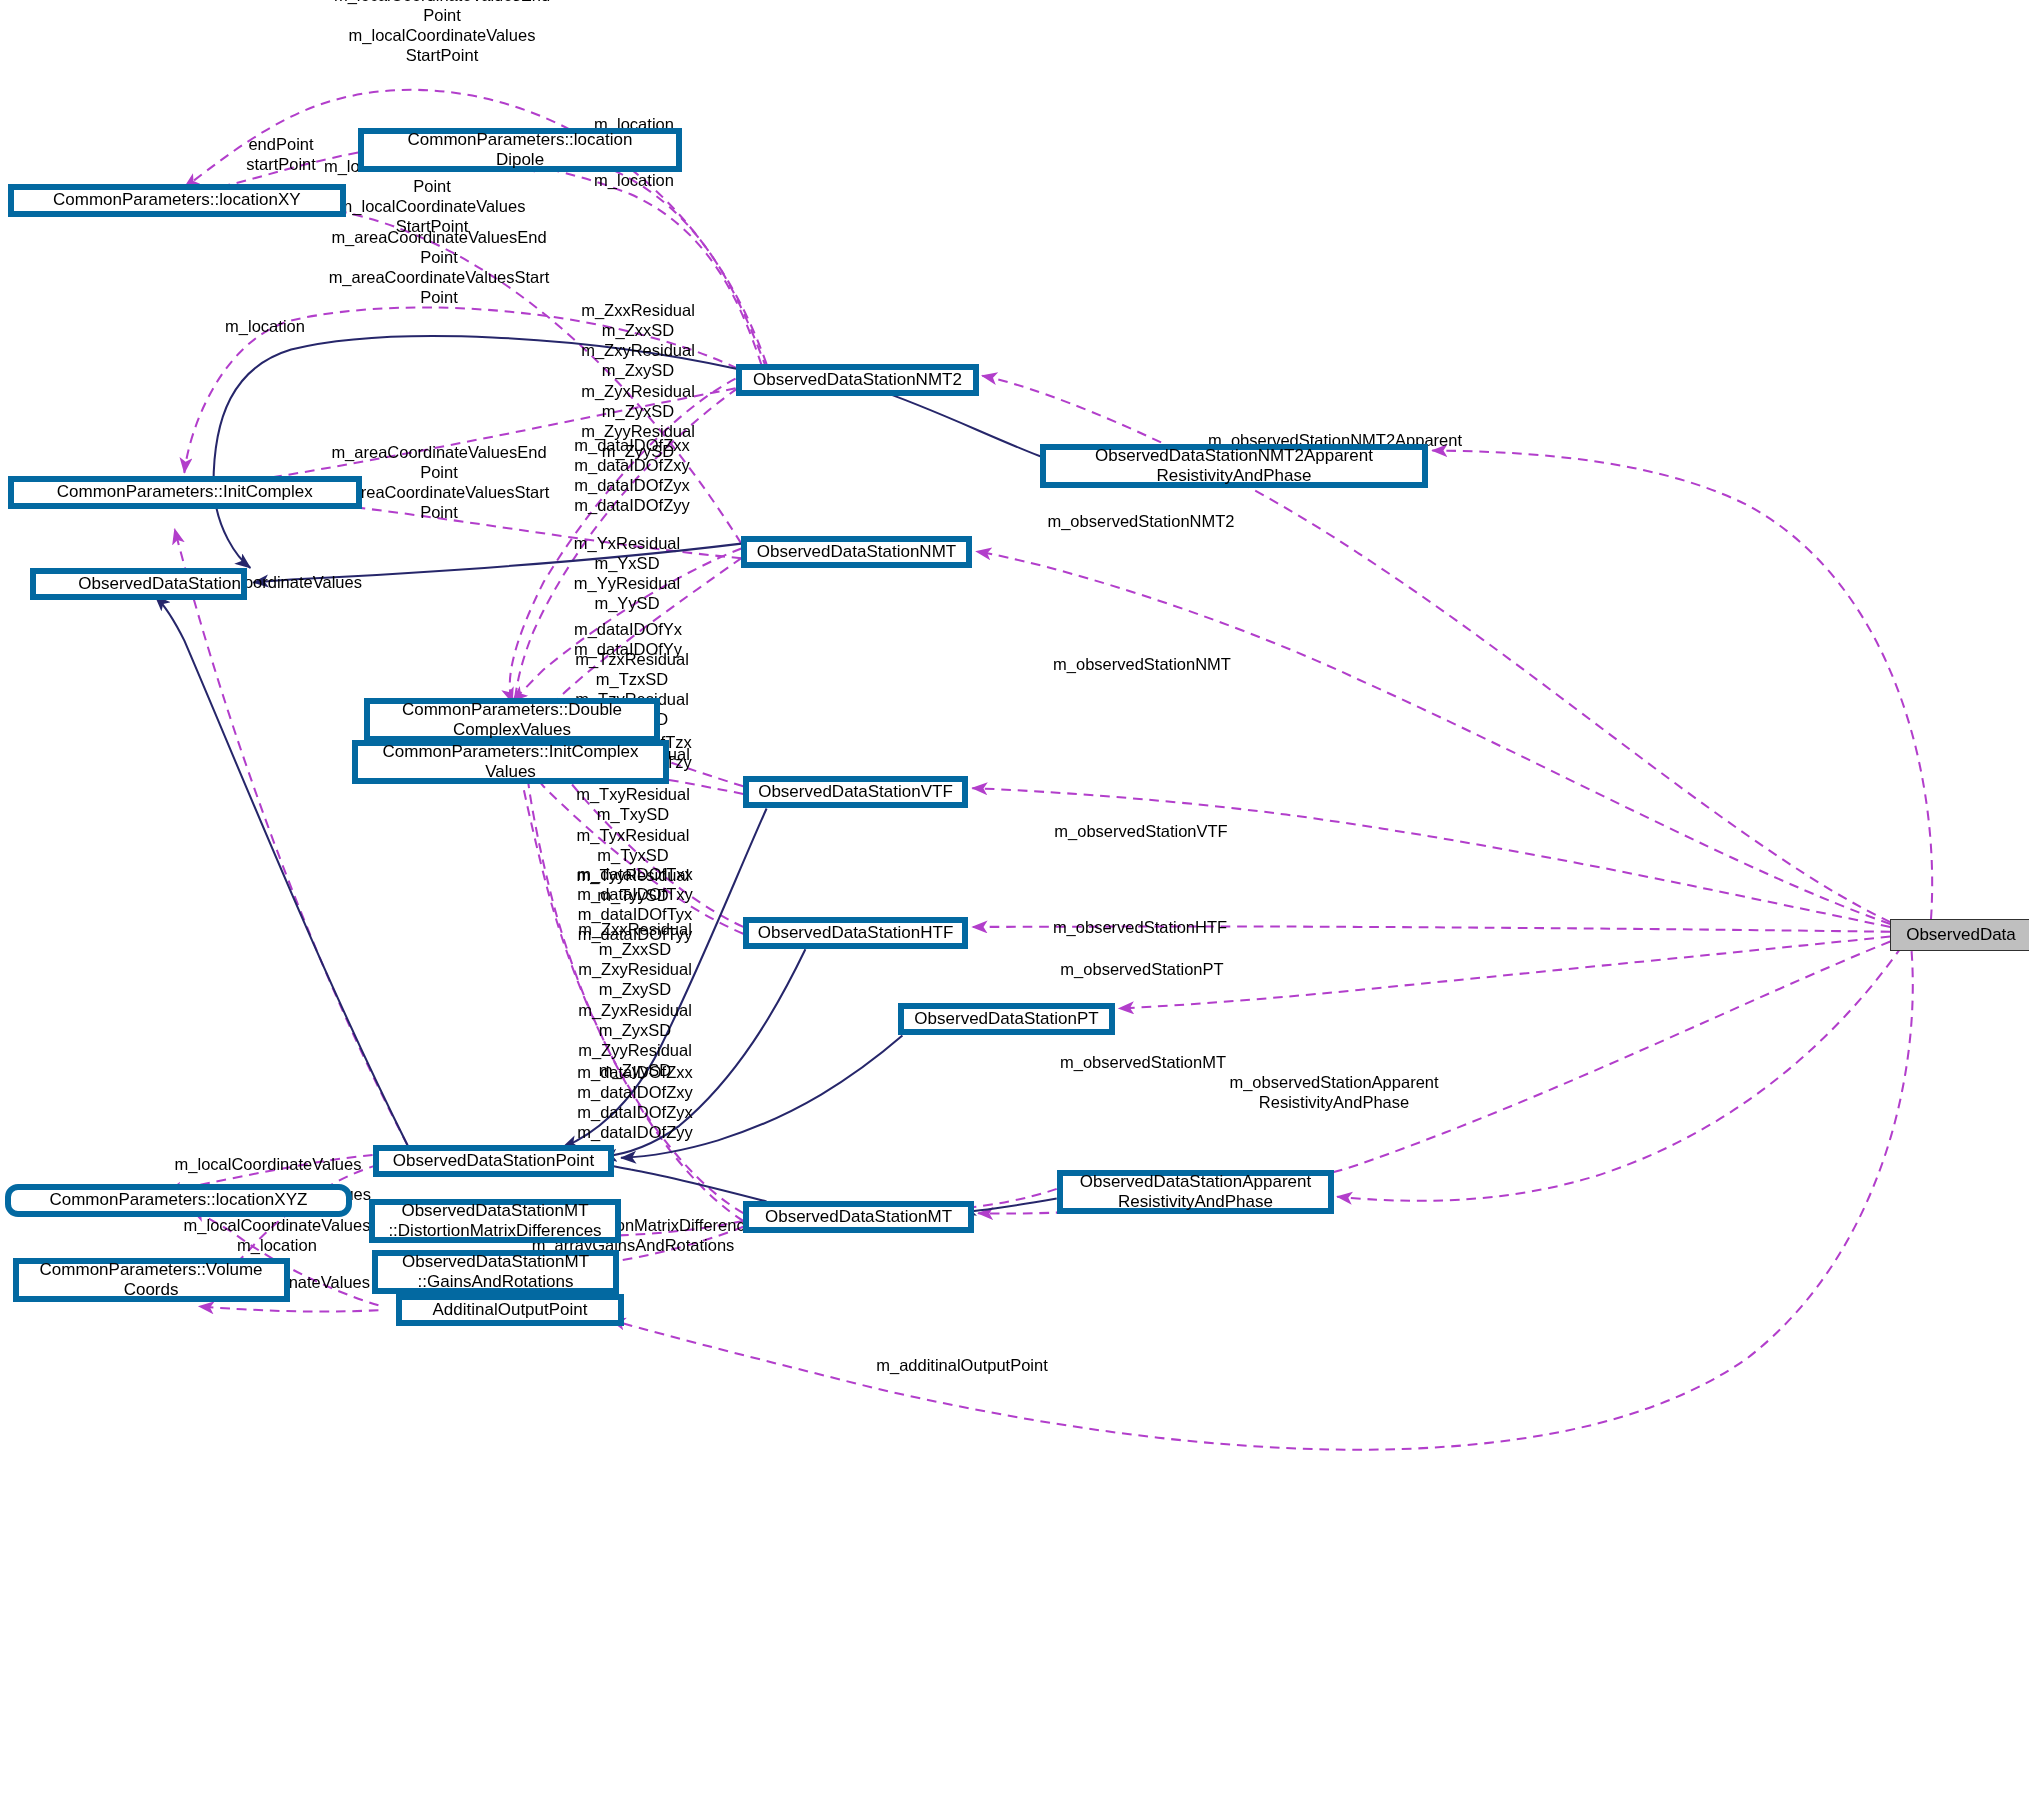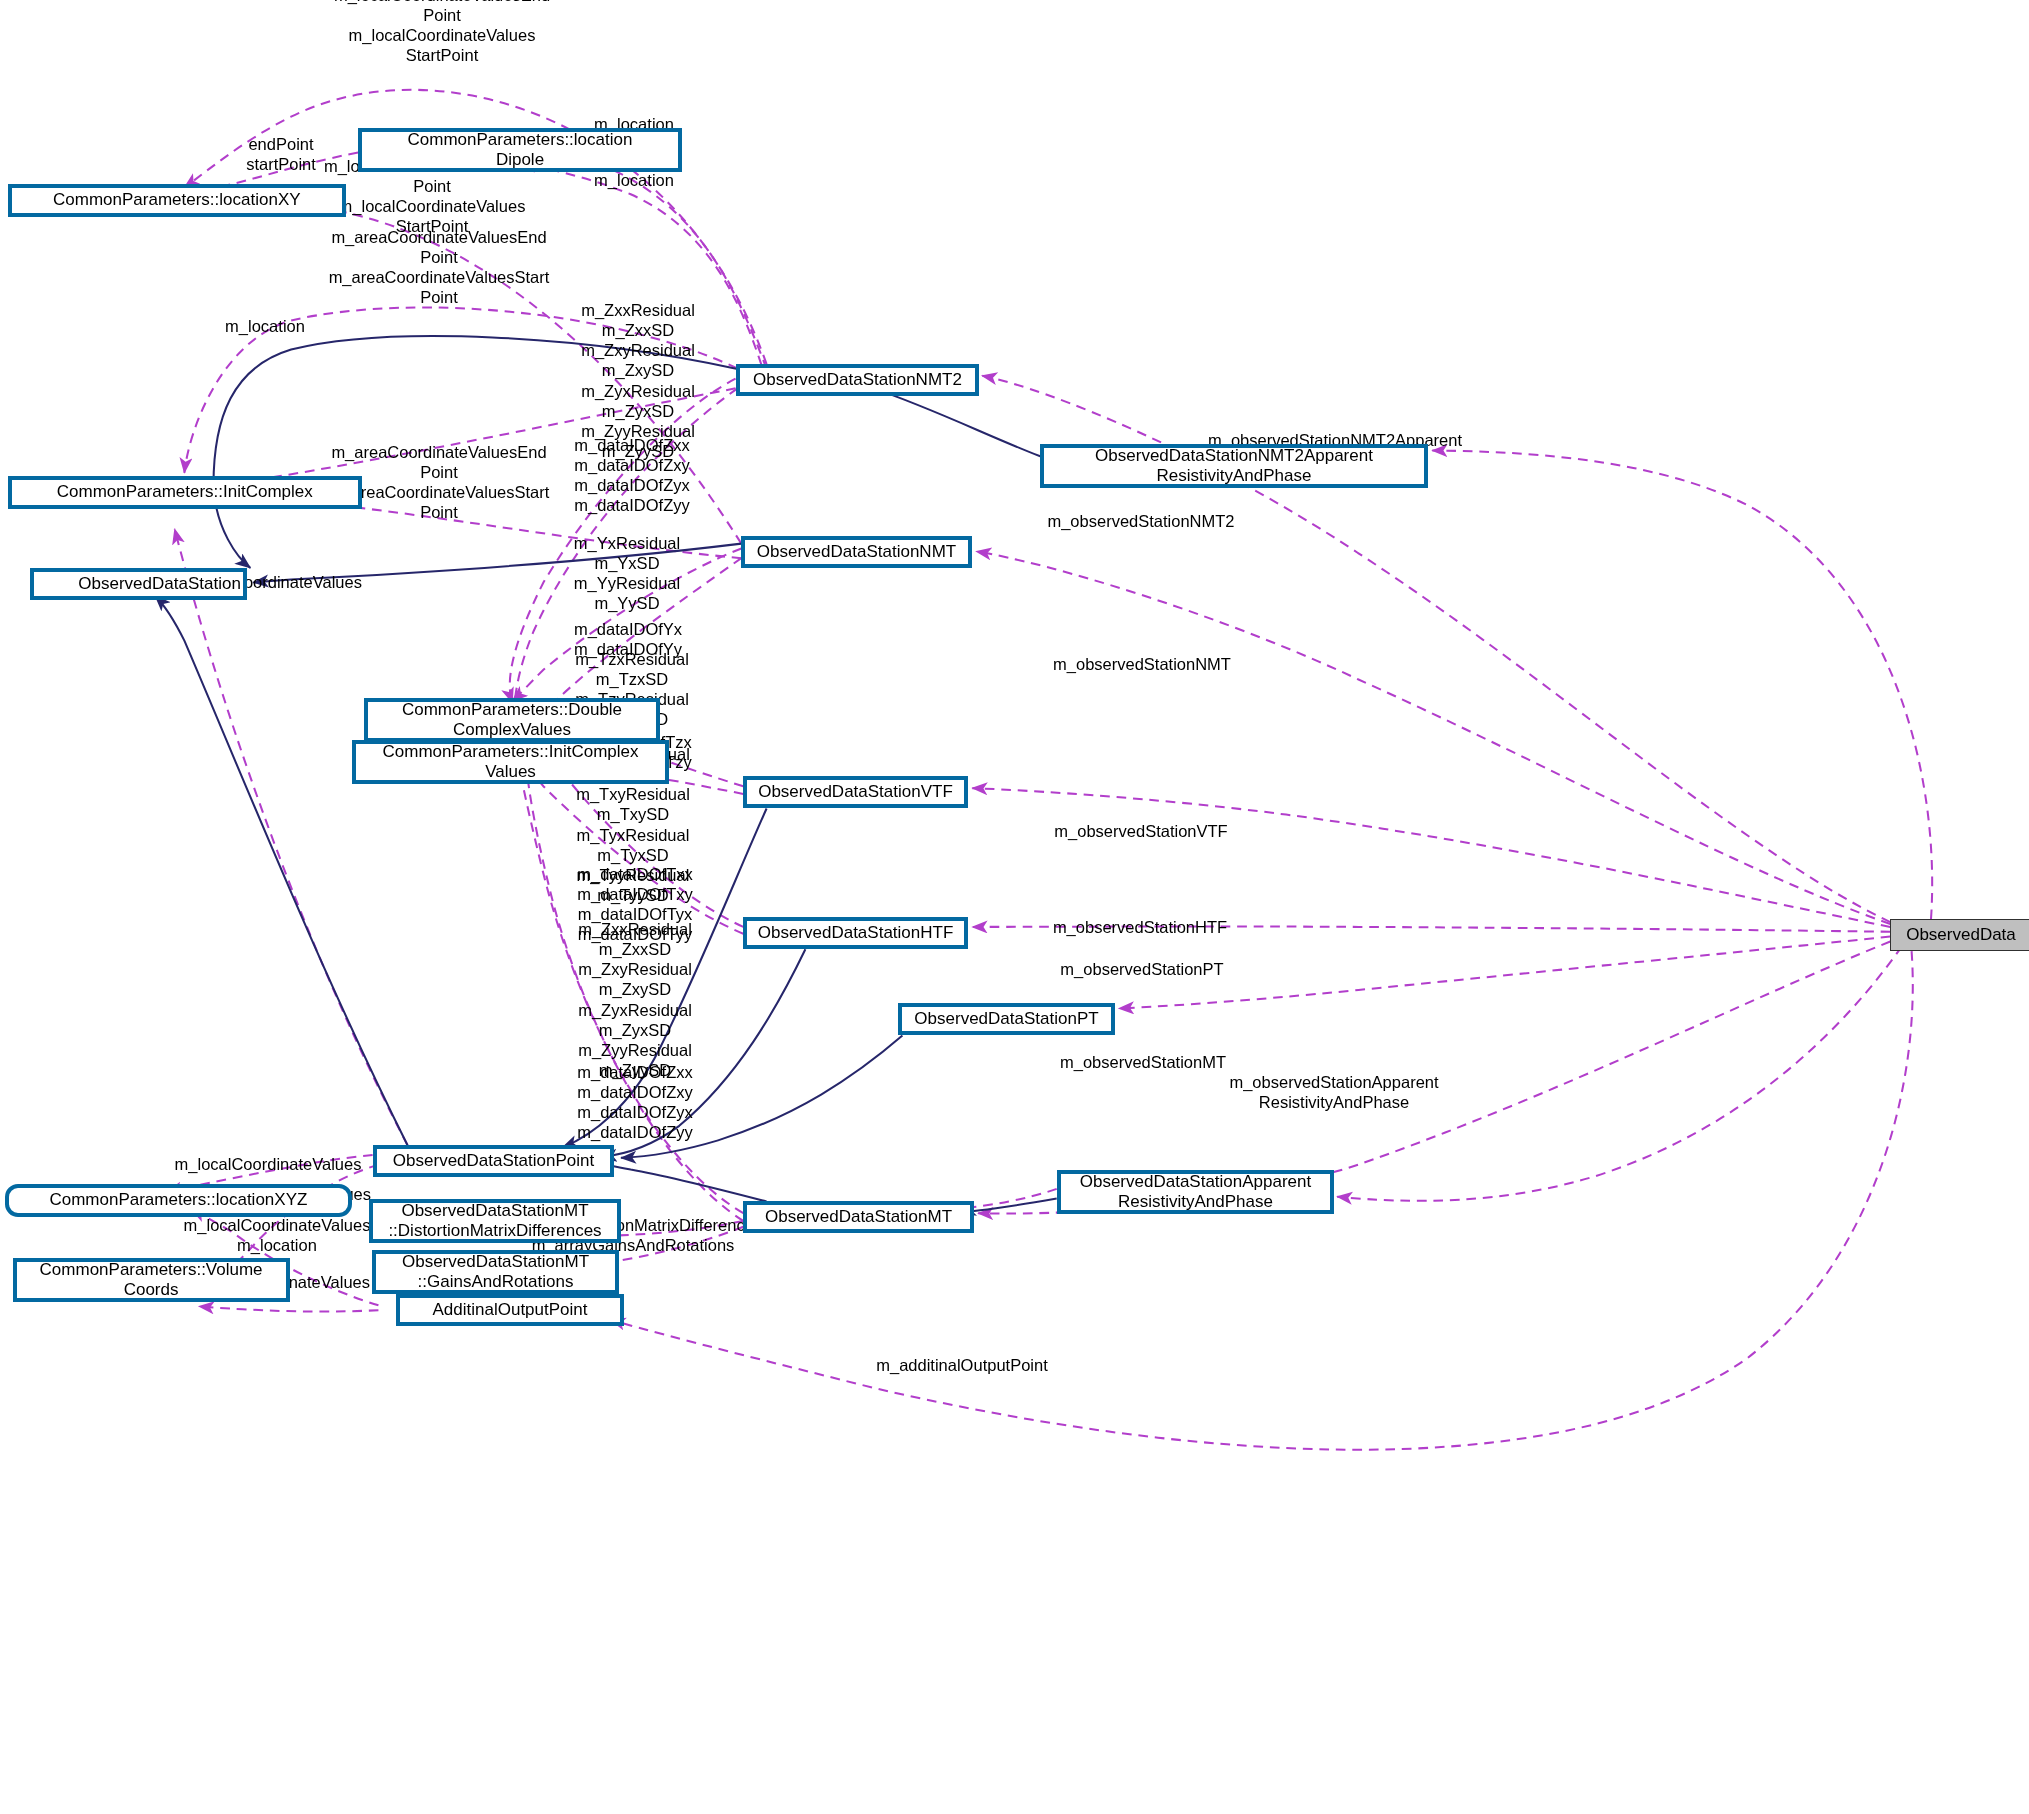--- a/index.html
+++ b/index.html
@@ -18,21 +18,21 @@
   #edges {
     position: absolute;
     left: 0; top: 0;
     width: 2029px;
     height: 1815px;
     pointer-events: none;
   }
   .node {
     position: absolute;
     box-sizing: border-box;
-    border: 4px solid #0369a1;
+    border: 6px solid #0369a1;
     background: #ffffff;
     color: #000000;
     font-size: 17px;
     line-height: 1.18;
     display: flex;
     align-items: center;
     justify-content: center;
     text-align: center;
     padding: 1.9px 5.8px;
     white-space: pre-line;

